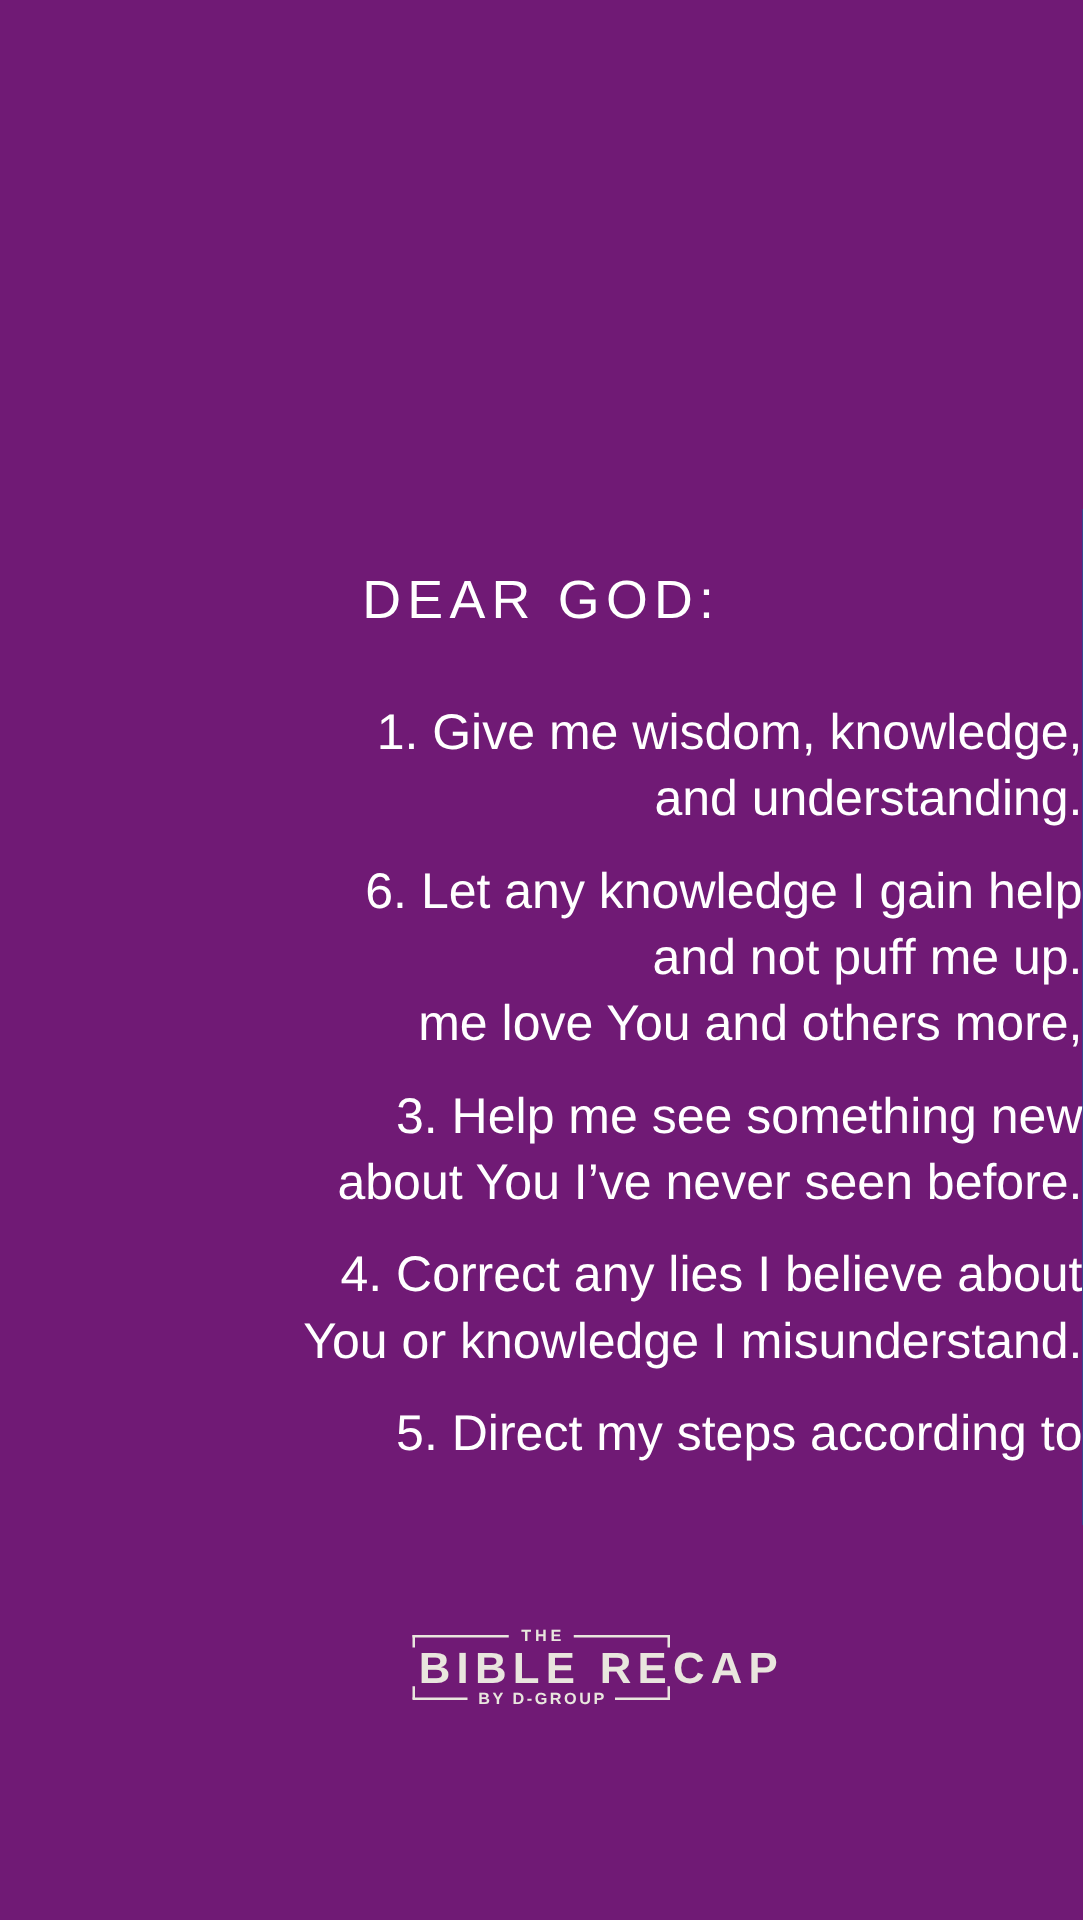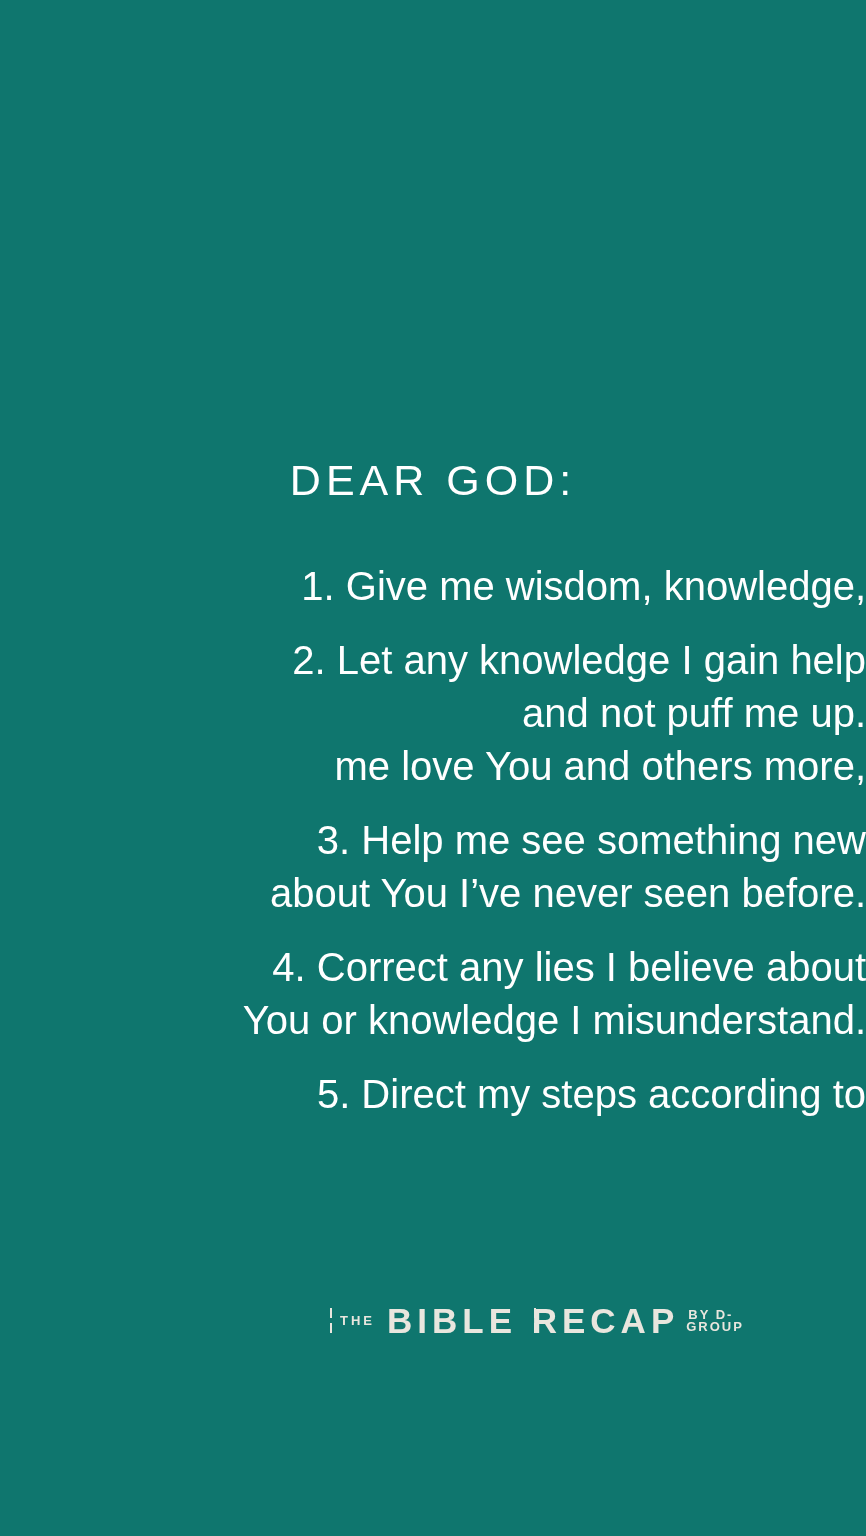--- a/index.html
+++ b/index.html
@@ -4,21 +4,21 @@
 <style>
   html, body {
     margin: 0;
     padding: 0;
     background: #0a67a6;
   }
   .poster {
     position: relative;
     width: 866px;
     height: 1536px;
-    background: #0f766e;
+    background: #701a75;
     font-family: "Liberation Sans", sans-serif;
     overflow: hidden;
   }
   .title {
     position: absolute;
     top: 456px;
     left: 0;
     width: 100%;
     text-align: center;
     color: #ffffff;
@@ -46,22 +46,22 @@
     top: 1302px;
     left: 50%;
     transform: translateX(-50%);
     color: #e9e6de;
     font-weight: bold;
   }
   .logo-frame {
     position: relative;
     width: 206px;
     display: flex;
-    flex-direction: row;
-    align-items: center;
+    flex-direction: column;
+    align-items: flex-start;
   }
   .stub {
     position: absolute;
     width: 2px;
     height: 10px;
     background: #e9e6de;
   }
   .stub.tl { left: 0;  top: 6px; }
   .stub.tr { right: 0; top: 6px; }
   .stub.bl { left: 0;  bottom: 6px; }
@@ -101,23 +101,24 @@
 </head>
 <body>
 
 <div class="poster">
 
   <div class="title">DEAR GOD:</div>
 
   <div class="prayer">
     <div class="item">
       <div>1. Give me wisdom, knowledge,</div>
+      <div>and understanding.</div>
     </div>
     <div class="item">
-      <div>2. Let any knowledge I gain help</div>
+      <div>6. Let any knowledge I gain help</div>
       <div>and not puff me up.</div>
       <div>me love You and others more,</div>
     </div>
     <div class="item">
       <div>3. Help me see something new</div>
       <div>about You I’ve never seen before.</div>
     </div>
     <div class="item">
       <div>4. Correct any lies I believe about</div>
       <div>You or knowledge I misunderstand.</div>

